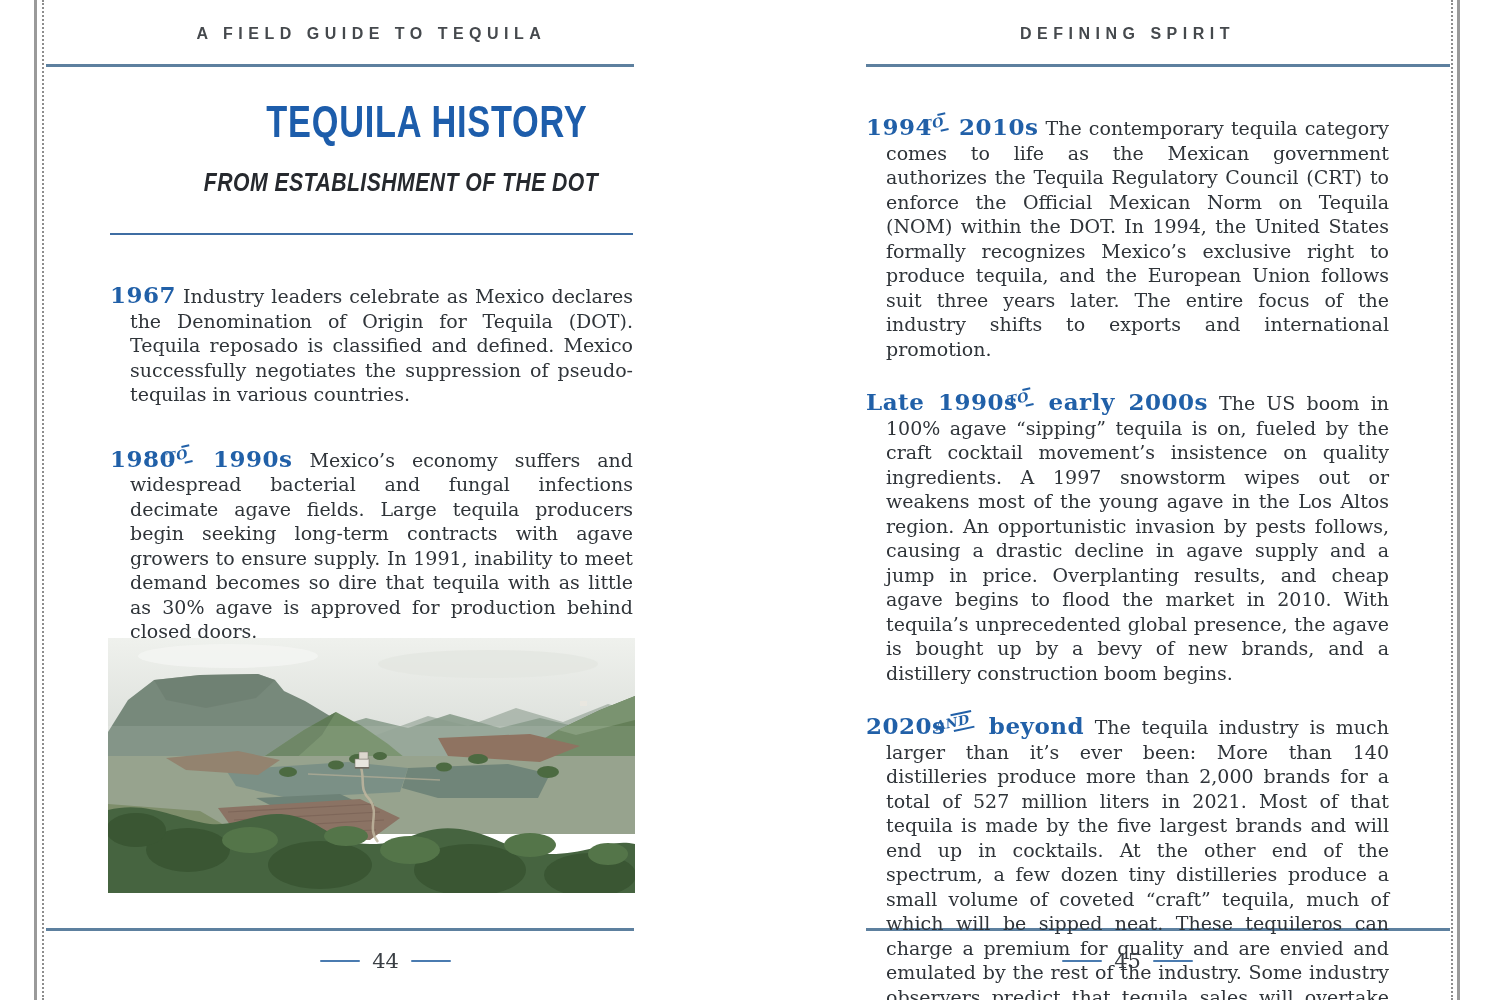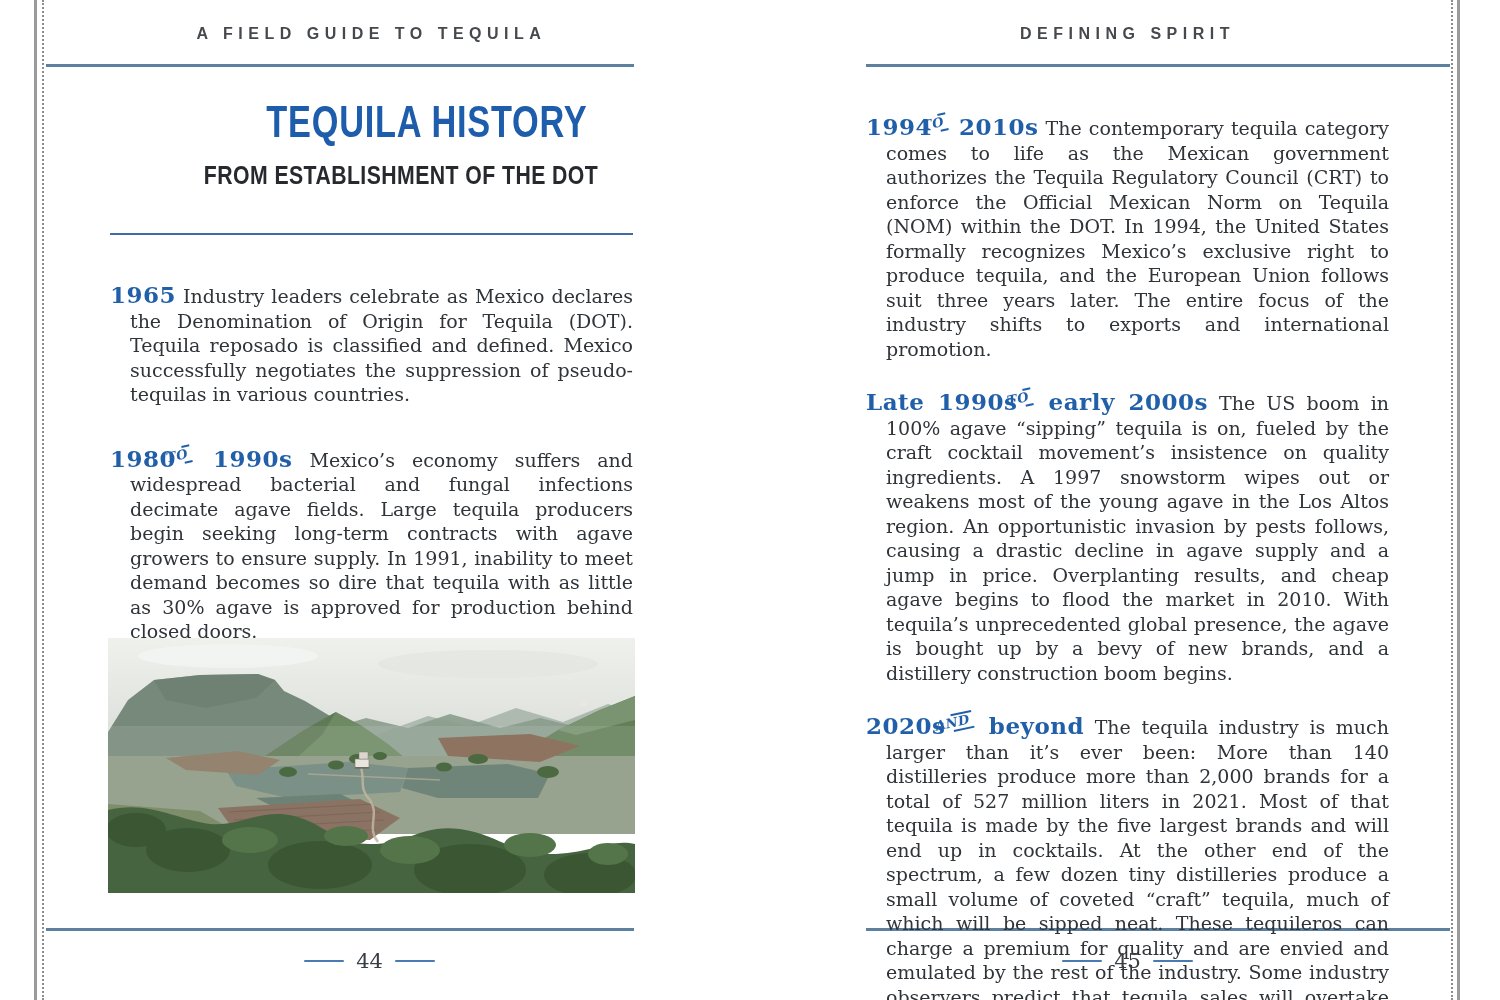--- a/index.html
+++ b/index.html
@@ -33,21 +33,21 @@
 
   
   .chapter-head{position:absolute;left:110px;top:100px;width:523px;text-align:right;}
   .chapter-title{
     display:inline-block;transform:scaleX(0.78);transform-origin:50% 50%;
     font-family:"Liberation Sans", sans-serif;font-weight:700;font-size:44px;
     letter-spacing:1px;color:#1d5dab;white-space:nowrap;line-height:1;
     margin-bottom:12px;
   }
   .chapter-subtitle{
-    display:block;margin-top:3px;line-height:33px;
+    display:block;margin-top:10px;line-height:33px;font-style:italic;
   }
   .chapter-subtitle > span{
     display:inline-block;transform:scaleX(0.85);transform-origin:50% 50%;
     font-family:"Liberation Sans", sans-serif;font-weight:700;font-size:25px;
     letter-spacing:0.5px;color:#26292e;white-space:nowrap;
   }
   #title-rule{position:absolute;left:110px;top:233px;width:523px;height:2px;background:#3f6da3;}
 
   
   .entries{
@@ -74,21 +74,21 @@
   
   #photo{position:absolute;left:108px;top:638px;width:527px;height:255px;margin:0;}
   #photo svg{display:block;width:100%;height:100%;}
 
   
   .page-number{
     position:absolute;top:949px;width:523px;display:flex;align-items:center;
     justify-content:center;gap:12px;font-size:21px;color:#3a3f44;
     font-family:"DejaVu Serif", serif;
   }
-  #pn-left{left:108px;}
+  #pn-left{left:124px;}
   #pn-right{left:866px;justify-content:center;}
   .pn-dash{width:40px;height:2.5px;background:#4a7bb0;border-radius:2px;}
 </style>
 </head>
 <body>
 
 <div id="edge-left-solid" class="edge-solid"></div>
 <div id="edge-left-dotted" class="edge-dotted"></div>
 <div id="edge-right-dotted" class="edge-dotted"></div>
 <div id="edge-right-solid" class="edge-solid"></div>
@@ -101,21 +101,21 @@
 <div id="rule-bottom-left" class="page-rule"></div>
 <div id="rule-bottom-right" class="page-rule"></div>
 
 <div class="chapter-head">
   <span class="chapter-title">TEQUILA HISTORY</span>
   <span class="chapter-subtitle"><span>FROM ESTABLISHMENT OF THE DOT</span></span>
 </div>
 <div id="title-rule"></div>
 
 <div id="left-entries" class="entries">
-    <p class="entry"><span><span class="yseg">1965</span></span> Industry leaders celebrate as Mexico declares the Denomination of Origin for Tequila (DOT). Tequila reposado is classified and defined. Mexico successfully negotiates the suppression of pseudo-tequilas in various countries.</p>
+    <p class="entry"><span><span class="yseg">1967</span></span> Industry leaders celebrate as Mexico declares the Denomination of Origin for Tequila (DOT). Tequila reposado is classified and defined. Mexico successfully negotiates the suppression of pseudo-tequilas in various countries.</p>
     <p class="entry"><span><span class="yseg">1980</span><span class="connector">TO</span> <span class="yseg">1990s</span></span> Mexico’s economy suffers and widespread bacterial and fungal infections decimate agave fields. Large tequila producers begin seeking long-term contracts with agave growers to ensure supply. In 1991, inability to meet demand becomes so dire that tequila with as little as 30% agave is approved for production behind closed doors.</p>
   </div>
 <div id="right-entries" class="entries">
     <p class="entry"><span><span class="yseg">1994</span><span class="connector">TO</span> <span class="yseg">2010s</span></span> The contemporary tequila category comes to life as the Mexican government authorizes the Tequila Regulatory Council (CRT) to enforce the Official Mexican Norm on Tequila (NOM) within the DOT. In 1994, the United States formally recognizes Mexico’s exclusive right to produce tequila, and the European Union follows suit three years later. The entire focus of the industry shifts to exports and international promotion.</p>
     <p class="entry"><span><span class="yseg">Late 1990s</span><span class="connector">TO</span> <span class="yseg">early 2000s</span></span> The US boom in 100% agave “sipping” tequila is on, fueled by the craft cocktail movement’s insistence on quality ingredients. A 1997 snowstorm wipes out or weakens most of the young agave in the Los Altos region. An opportunistic invasion by pests follows, causing a drastic decline in agave supply and a jump in price. Overplanting results, and cheap agave begins to flood the market in 2010. With tequila’s unprecedented global presence, the agave is bought up by a bevy of new brands, and a distillery construction boom begins.</p>
     <p class="entry"><span><span class="yseg">2020s</span><span class="connector">AND</span> <span class="yseg">beyond</span></span> The tequila industry is much larger than it’s ever been: More than 140 distilleries produce more than 2,000 brands for a total of 527 million liters in 2021. Most of that tequila is made by the five largest brands and will end up in cocktails. At the other end of the spectrum, a few dozen tiny distilleries produce a small volume of coveted “craft” tequila, much of which will be sipped neat. These tequileros can charge a premium for quality and are envied and emulated by the rest of the industry. Some industry observers predict that tequila sales will overtake both American whiskey and vodka sales in the United States in 2023.</p>
   </div>
 
 <figure id="photo">
   <svg viewBox="0 0 527 255" preserveAspectRatio="none">

